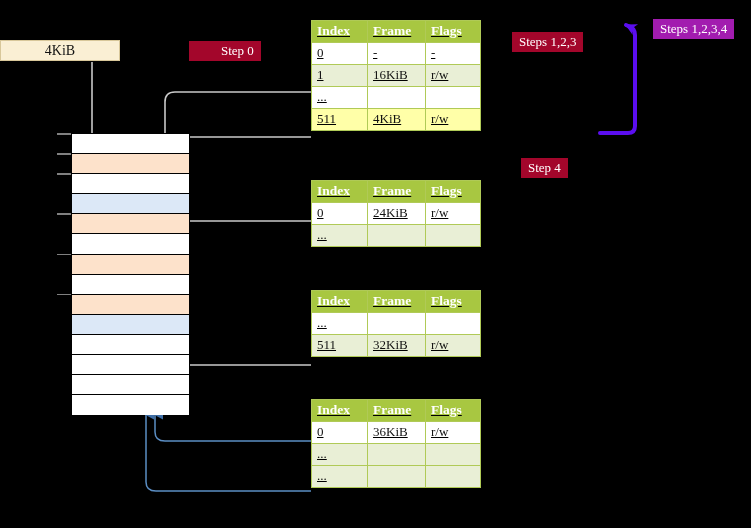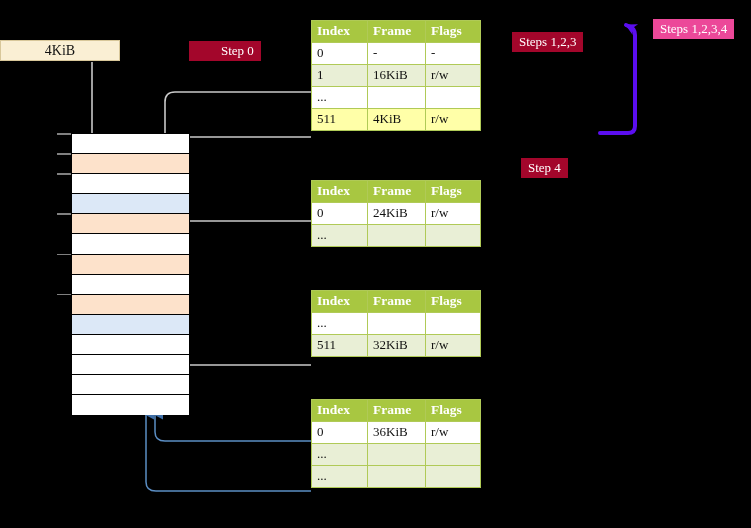--- a/index.html
+++ b/index.html
@@ -34,21 +34,21 @@
   .badge {
     position: absolute;
     color: #ffffff;
     font-size: 13px;
     line-height: 17px;
     padding: 1px 7px 2px 7px;
     white-space: nowrap;
     font-family: "Liberation Serif", "DejaVu Serif", serif;
   }
   .badge-red { background: #a3062b; }
-  .badge-blue { background: #ec4899; }
+  .badge-blue { background: #a21caf; }
 
   
   .size-box {
     position: absolute;
     background: #faefd4;
     border: 1px solid #d8c79a;
     color: #111111;
     text-align: center;
     font-size: 14px;
     line-height: 20px;
@@ -80,20 +80,21 @@
     left: 57px;
   }
 
   
   .ptable {
     position: absolute;
     border-collapse: collapse;
     border: 1px solid #b0ca57;
     background: #ffffff;
     font-size: 13px;
+    text-decoration: underline;
   }
   .ptable td, .ptable th {
     border: 1px solid #b0ca57;
     padding: 2px 5px 3px 5px;
     text-align: left;
     font-weight: normal;
     color: #111111;
     height: 18px;
     box-sizing: border-box;
     vertical-align: middle;

